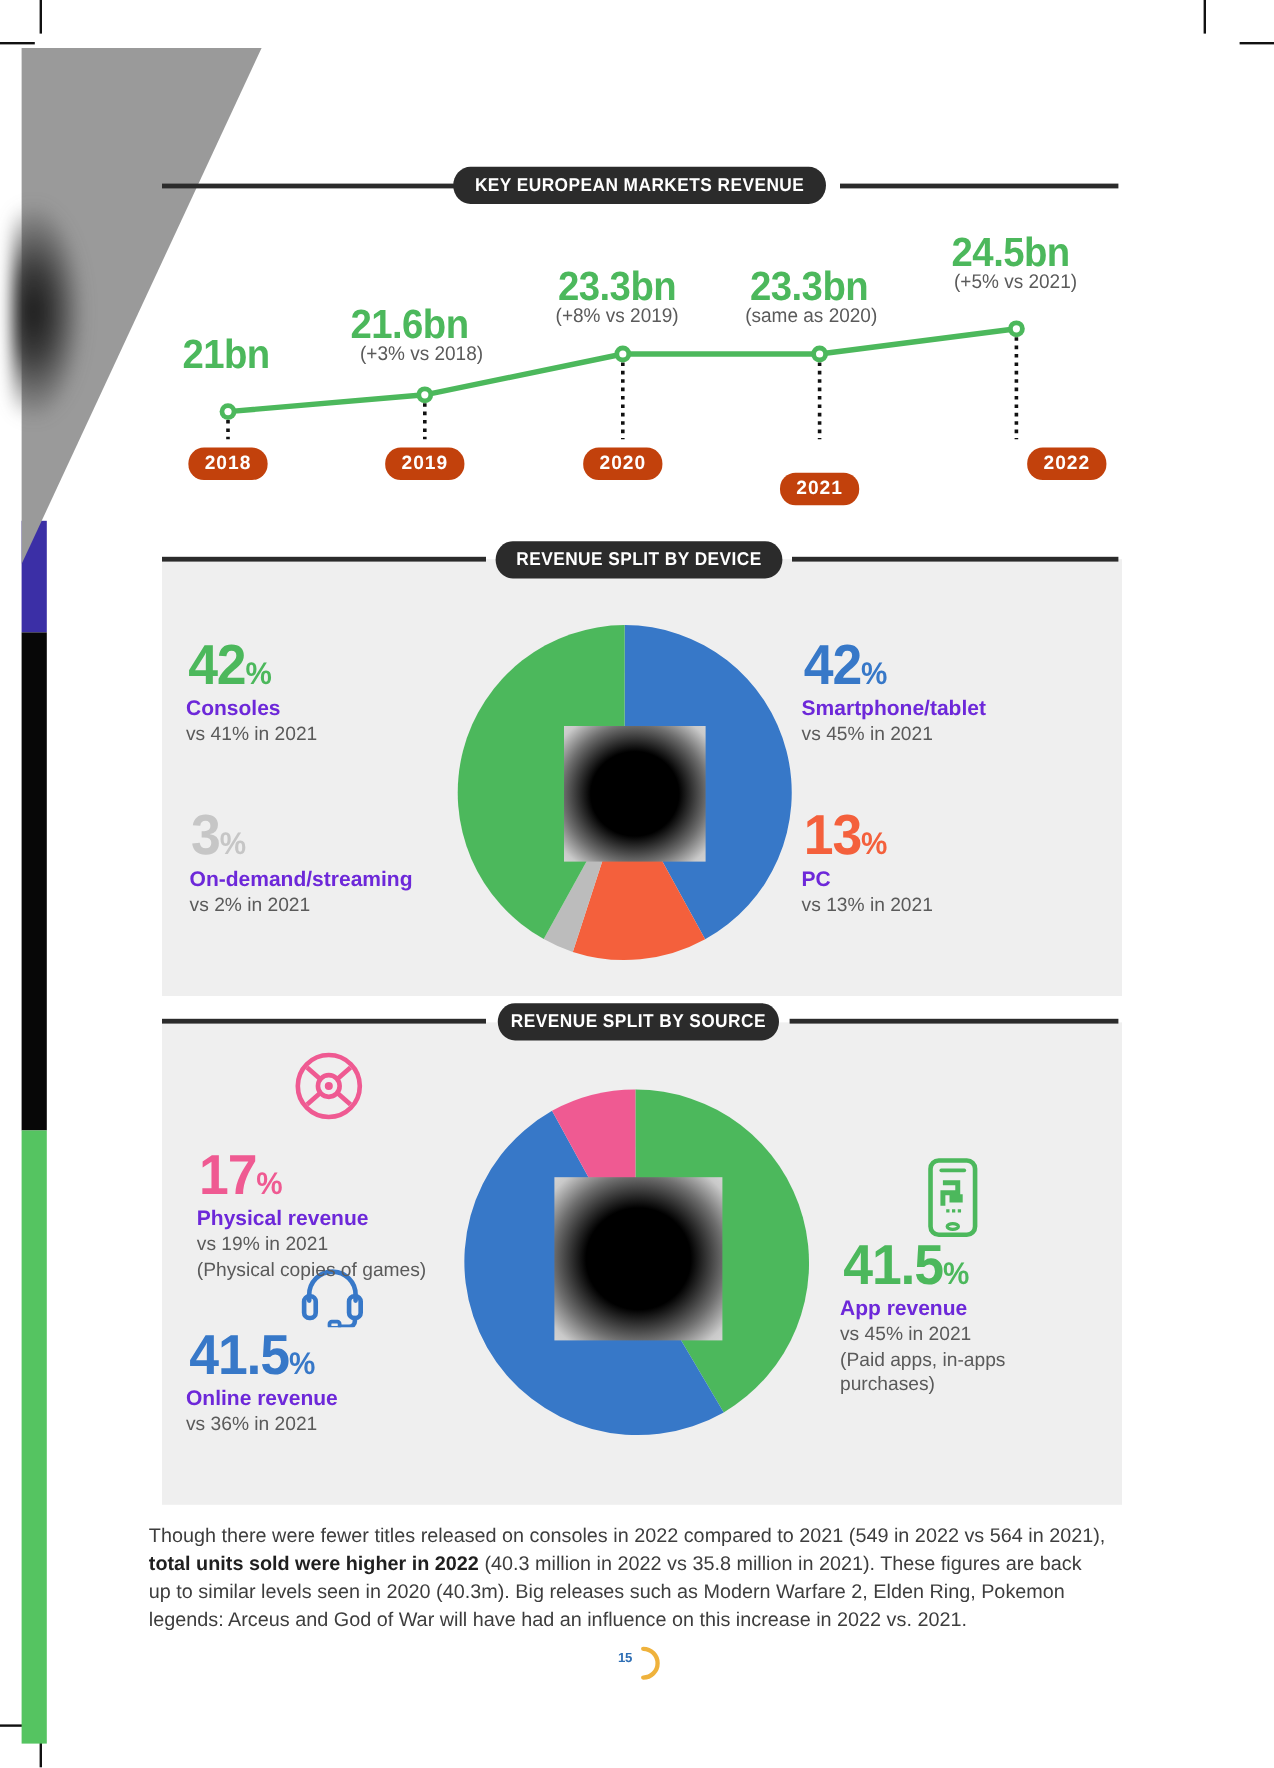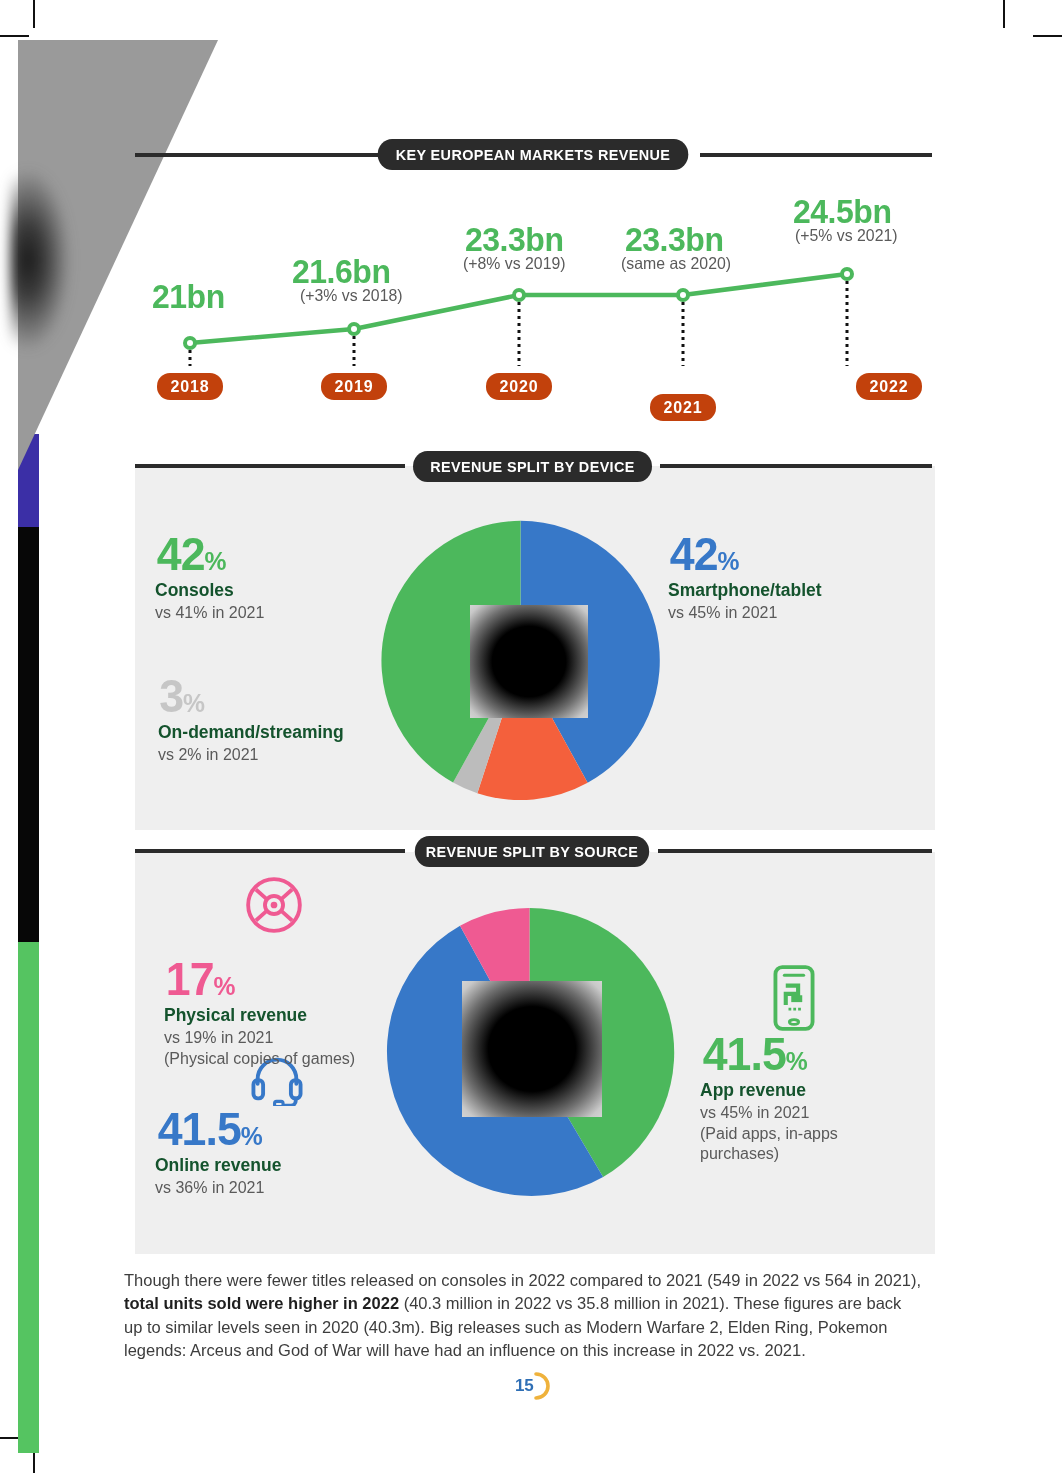--- a/index.html
+++ b/index.html
@@ -74,21 +74,21 @@
   
   .panel { position: absolute; background: #efefef; }
 
   
   .stat { position: absolute; text-align: left; }
   .stat .num {
     font-weight: bold; font-size: 47px; line-height: 1.02;
     letter-spacing: -1px; transform: scaleX(.95); display: inline-block;
   }
   .stat .num .pct { font-size: 26px; }
-  .stat .lbl { font-weight: bold; font-size: 17.5px; color: #14532d; margin-top: 2px; line-height: 1.2; }
+  .stat .lbl { font-weight: bold; font-size: 17.5px; color: #6d28d9; margin-top: 2px; line-height: 1.2; }
   .stat .sub { font-size: 16px; color: #5a5a5a; line-height: 1.22; margin-top: 2px; }
   .c-green { color: #4cb85c; }
   .c-blue  { color: #3778c8; }
   .c-gray  { color: #c6c6c6; }
   .c-orange{ color: #f4603c; }
   .c-pink  { color: #ef5a92; }
 
   
   .redact {
     position: absolute;
@@ -101,21 +101,21 @@
   
   .para {
     position: absolute; left: 124px; top: 1269px; width: 800px;
     font-size: 16.5px; line-height: 1.42; color: #3d3d3d;
   }
   .para b { color: #1f1f1f; }
 
   
   .pageno {
     position: absolute; left: 515px; top: 1376px;
-    font-size: 17px; font-weight: bold; color: #2f6fb5; letter-spacing: -.3px;
+    font-size: 11px; font-weight: bold; color: #2f6fb5; letter-spacing: -.3px;
   }
   .page-arc { position: absolute; left: 533px; top: 1371px; }
 </style>
 </head>
 <body>
 
 <div id="page">
 
   <div class="crop crop-tl-v"></div>
   <div class="crop crop-tl-h"></div>
@@ -205,20 +205,25 @@
     <div class="lbl">Smartphone/tablet</div>
     <div class="sub">vs 45% in 2021</div>
   </div>
 
   <div class="stat" style="left:158px; top:672px; width:240px;">
     <div class="num c-gray"><span>3</span><span class="pct">%</span></div>
     <div class="lbl">On-demand/streaming</div>
     <div class="sub">vs 2% in 2021</div>
   </div>
 
+  <div class="stat" style="left:668px; top:672px; width:240px;">
+    <div class="num c-orange"><span>13</span><span class="pct">%</span></div>
+    <div class="lbl">PC</div>
+    <div class="sub">vs 13% in 2021</div>
+  </div>
 
   <div class="panel" style="left:135px; top:852px; width:800px; height:402px;"></div>
   <div class="sec-rule" style="left:135px; top:849px; width:270px;"></div>
   <div class="sec-rule" style="left:658px; top:849px; width:274px;"></div>
   <div class="sec-pill" style="left:406px; top:836px; width:252px;">REVENUE SPLIT BY SOURCE</div>
 
   <svg style="position:absolute; left:382px; top:905px;" width="295" height="295" viewBox="0 0 200 200">
 
     <path d="M100,100 L100,2 A98,98 0 0,1 149.9,184.4 Z" fill="#4cb85c"></path>
 

